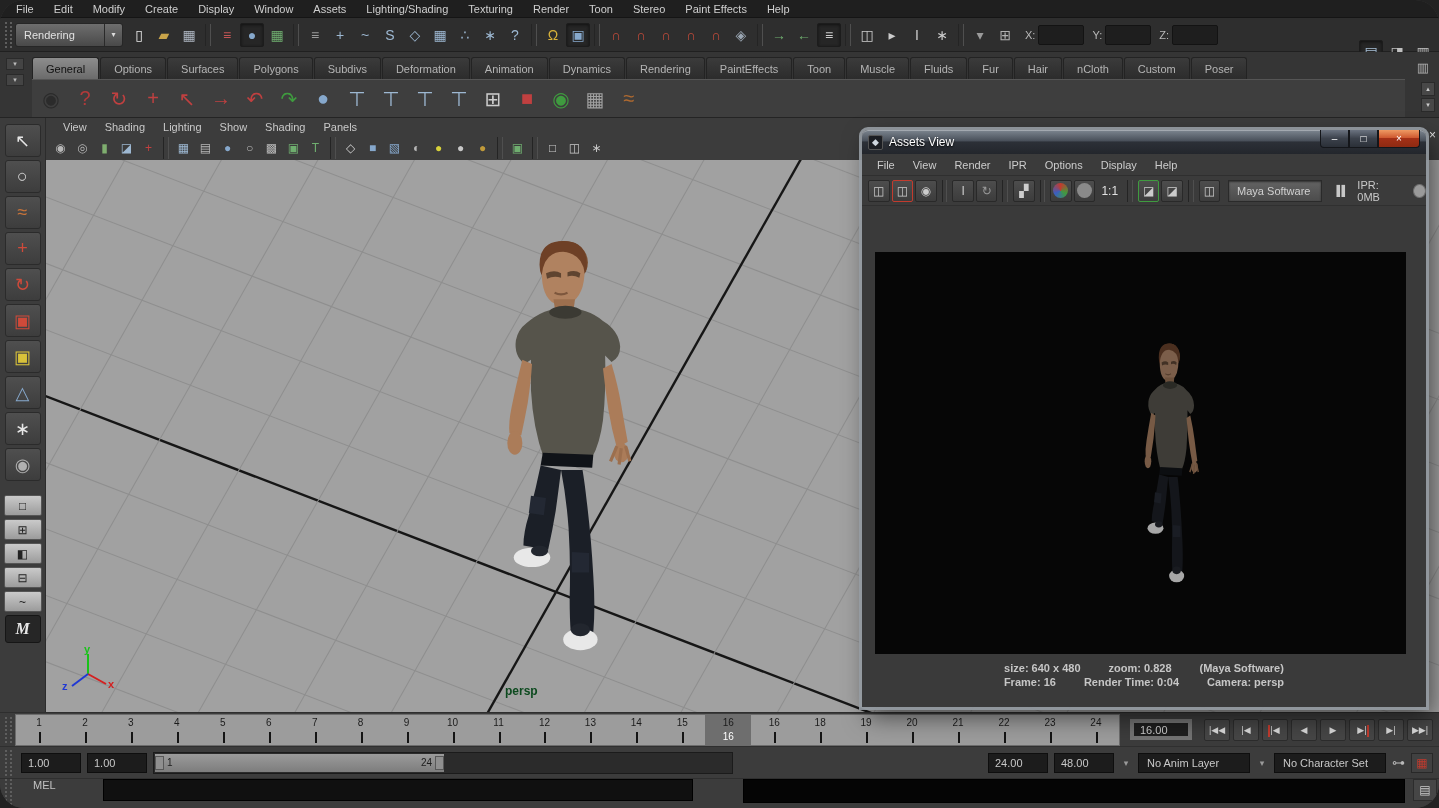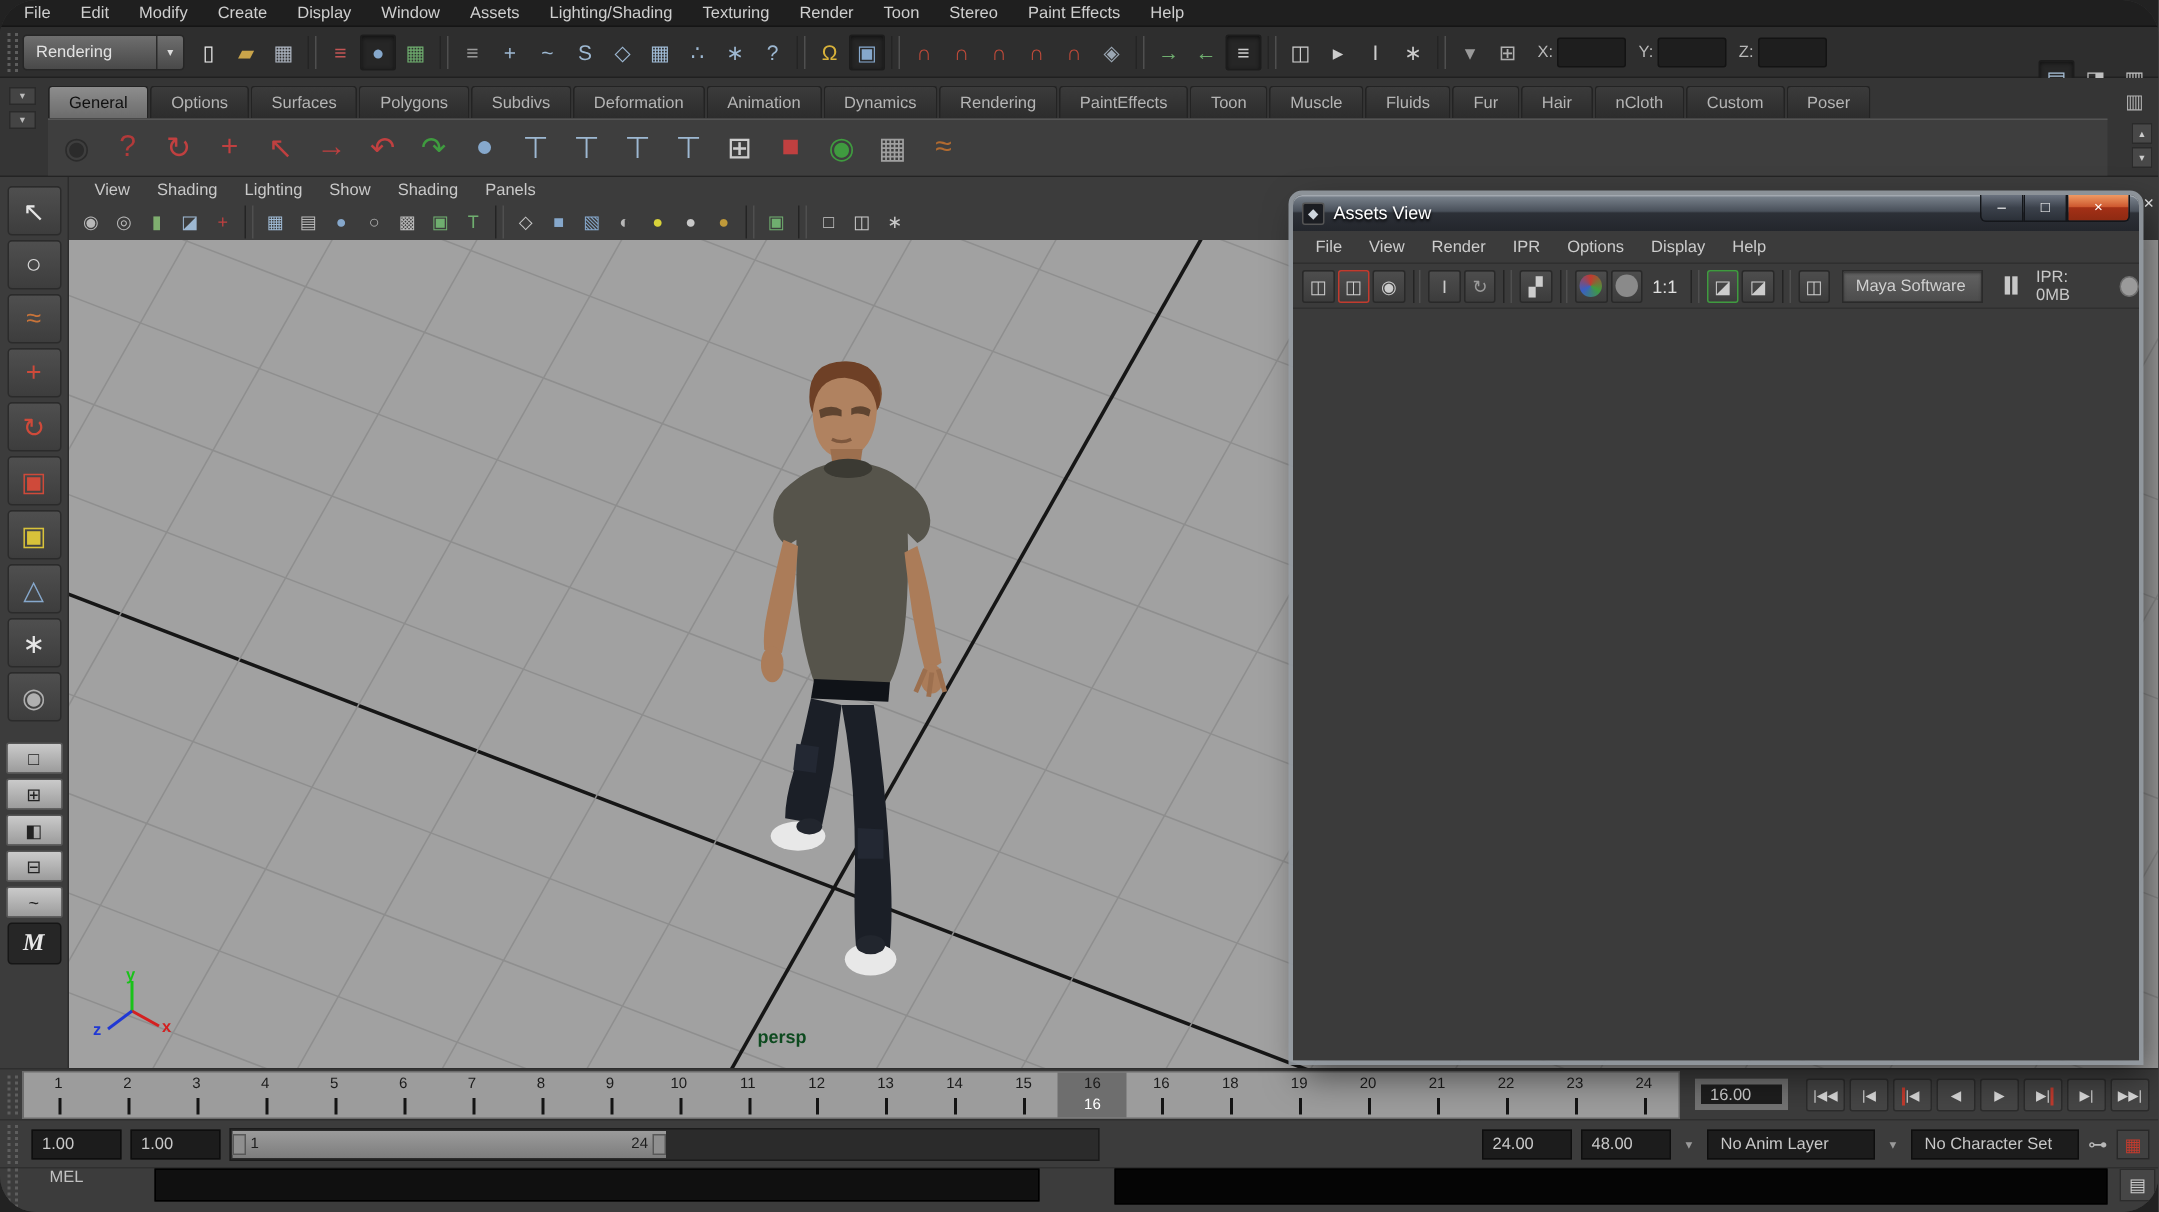--- a/index.html
+++ b/index.html
@@ -725,20 +725,39 @@
           </div><div class="vsep"></div><div class="rv-icon" style="color: rgb(204, 204, 204);">
             <span>◫</span>
           </div></div>
       <div class="rv-renderer">
         <span>Maya Software</span>
       </div>
       <div class="rv-pause">▌▌</div>
       <div class="rv-ipr-label">IPR: 0MB</div>
       <div class="rv-progress"></div>
     </div>
+    <div class="rv-body">
+      <div class="rv-canvas">
+        <svg class="fig-render" viewBox="0 0 200 400" preserveAspectRatio="none">
+            <use href="#figure"></use>
+          </svg>
+      </div>
+      <div class="rv-status">
+        <div class="line">
+          <span>size: 640 x 480</span>
+          <span>zoom: 0.828</span>
+          <span>(Maya Software)</span>
+        </div>
+        <div class="line">
+          <span>Frame: 16</span>
+          <span>Render Time: 0:04</span>
+          <span>Camera: persp</span>
+        </div>
+      </div>
+    </div>
   </div>
 
   <div id="timeline">
     <div class="grip"></div>
     <div class="tl-ruler">
 
     <div class="tl-cell">
           <div class="tl-num">1</div>
           <div class="tl-tick"></div>
 

